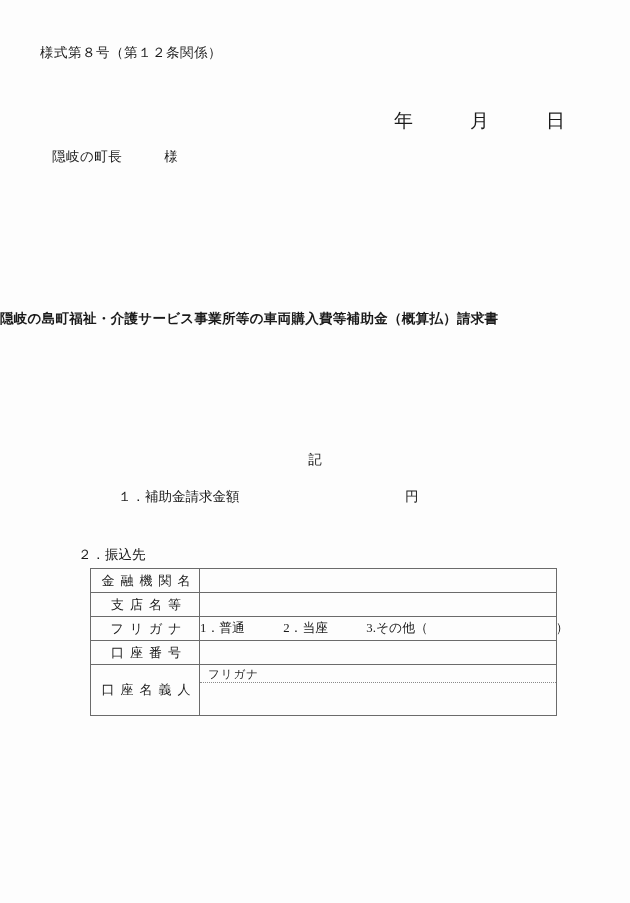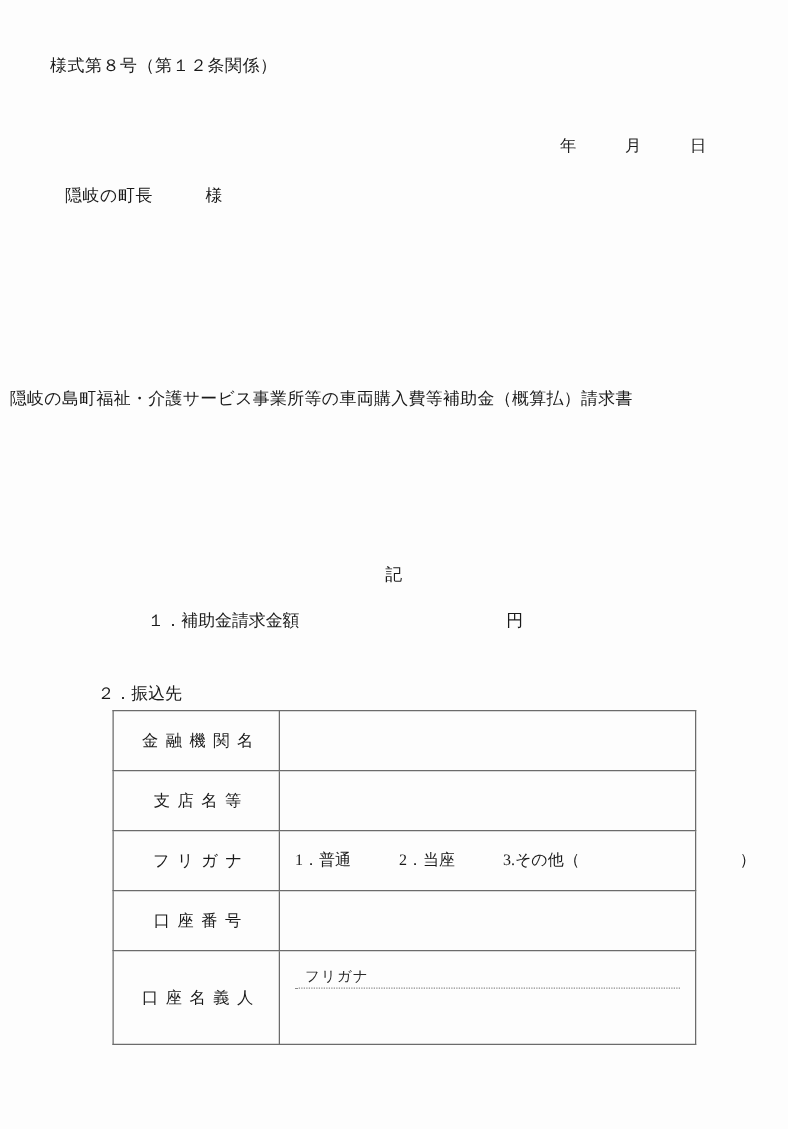--- a/index.html
+++ b/index.html
@@ -28,21 +28,21 @@
     top: 44px;
     font-size: 13.5px;
     letter-spacing: 0.5px;
     white-space: pre;
   }
   .date-line {
     left: 0;
     top: 108px;
     width: 565px;
     text-align: right;
-    font-size: 13px;
+    font-size: 19px;
     white-space: pre;
   }
   .addressee {
     left: 52px;
     top: 148px;
     font-size: 13.5px;
     white-space: pre;
     letter-spacing: 0.5px;
   }
   .applicant-block {
@@ -50,24 +50,25 @@
     top: 209px;
     font-size: 13.5px;
     line-height: 21px;
   }
   .applicant-block div { white-space: pre; letter-spacing: 0.5px; }
 
   .doc-title {
     left: 0;
     top: 310px;
     width: 514px;
-    text-align: center;
+    text-align: left;
     font-size: 13.5px;
     letter-spacing: 0.3px;
     white-space: nowrap;
+    font-weight: bold;
   }
 
   .body-text {
     left: 40px;
     top: 366px;
     width: 556px;
     font-size: 13.3px;
     line-height: 22px;
     text-align: justify;
     text-justify: inter-character;
@@ -106,21 +107,21 @@
     position: absolute;
     left: 90px;
     top: 568px;
     width: 467px;
     border-collapse: collapse;
     table-layout: fixed;
     font-size: 13px;
   }
   table.bank td {
     border: 1px solid #6b6b6b;
-    padding: 12px;
+    padding: 0;
     height: 23px;
     vertical-align: middle;
   }
   td.label {
     width: 108px;
     text-align: center;
     white-space: pre;
     letter-spacing: 0px;
   }
   td.label span.spread {

